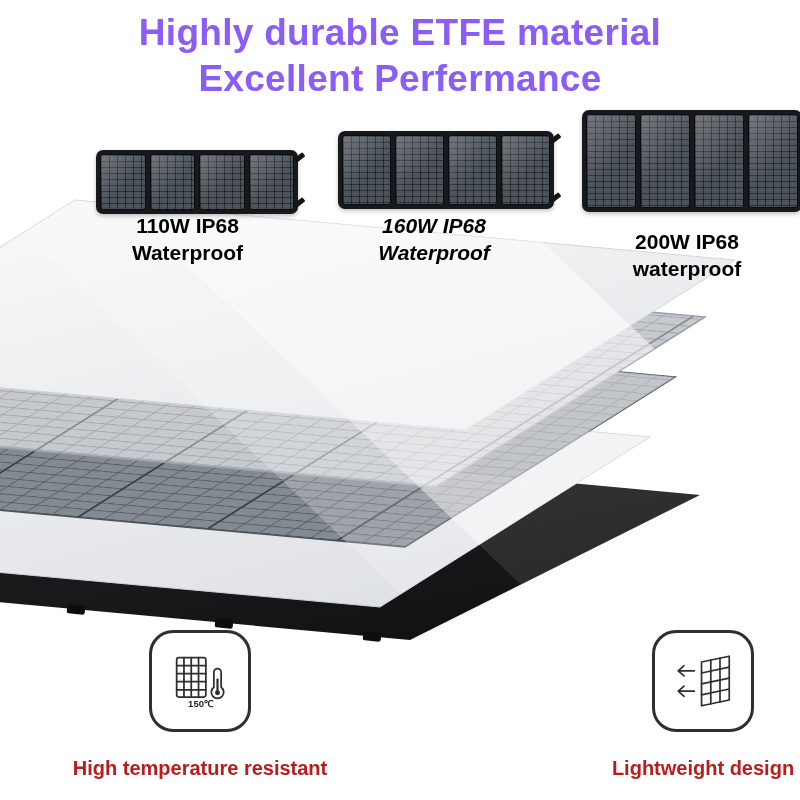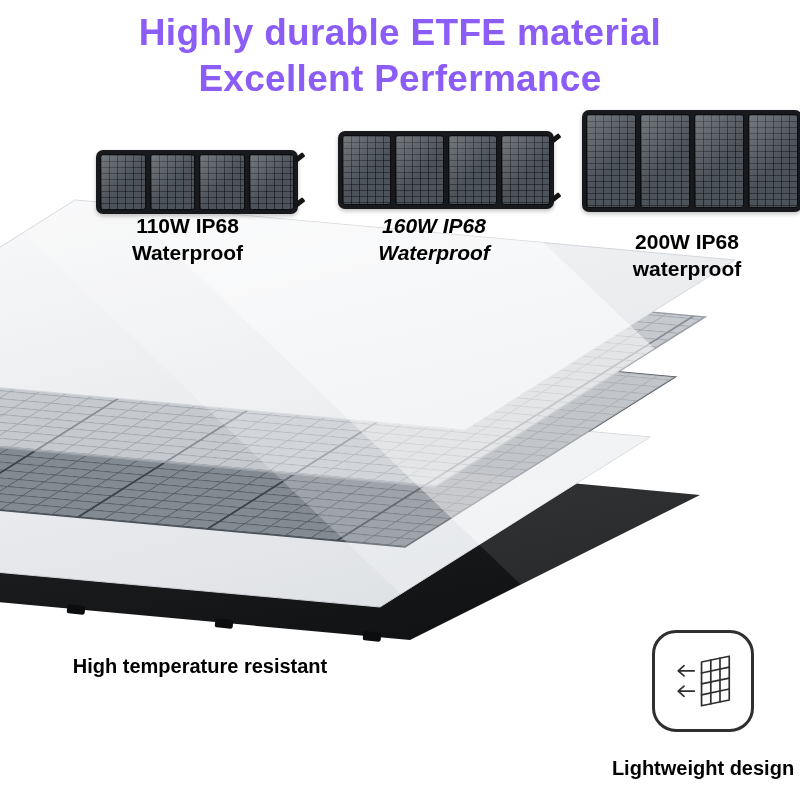--- a/index.html
+++ b/index.html
@@ -35,21 +35,21 @@
   .pl2{left:328px;top:212px;width:212px;font-style:italic;}
   .pl3{left:578px;top:228px;width:218px;}
 
   
   .feature{position:absolute;top:630px;display:flex;flex-direction:column;align-items:center;}
   .f1{left:60px;width:280px;}
   .f2{left:330px;width:250px;}
   .f3{left:578px;width:250px;}
   .icon-box{width:96px;height:96px;border:3px solid #2f2f2f;border-radius:24px;
             display:flex;align-items:center;justify-content:center;background:#fff;}
-  .flabel{margin-top:25px;font-size:20px;font-weight:600;color:#000000;white-space:nowrap;}
+  .flabel{margin-top:25px;font-size:20px;font-weight:600;color:#b91c1c;white-space:nowrap;}
 </style>
 </head>
 <body>
 
 <div class="page">
 
   <svg class="layers" width="800" height="470" viewBox="0 0 800 470">
     <defs>
       <linearGradient id="gBlack" x1="0" y1="0" x2="1" y2="1">
         <stop offset="0" stop-color="#2e2f31"></stop>
@@ -148,20 +148,32 @@
   <div class="plabel pl2">
     <div>160W IP68</div>
     <div>Waterproof</div>
   </div>
   <div class="plabel pl3">
     <div>200W IP68</div>
     <div>waterproof</div>
   </div>
 
   <div class="feature f1">
+    <div class="icon-box">
+      <svg width="70" height="70" viewBox="0 0 96 96">
+        <g fill="none" stroke="#2e2e2e" stroke-width="2.4" stroke-linecap="round" stroke-linejoin="round">
+          <rect x="16" y="16" width="40" height="54" rx="3"></rect>
+          <path d="M26,16V70 M36,16V70 M46,16V70 M16,27H56 M16,38H56 M16,49H56 M16,60H56"></path>
+          <path d="M67,36 a5,5 0 0 1 10,0 v20.5 a8.5,8.5 0 1 1 -10,0 z"></path>
+          <line x1="72" y1="46" x2="72" y2="61" stroke-width="3"></line>
+        </g>
+        <circle cx="72" cy="64" r="3.4" fill="#2e2e2e"></circle>
+        <text x="49" y="84" font-size="13" font-weight="bold" text-anchor="middle" fill="#1d1d1d">150℃</text>
+      </svg>
+    </div>
     <div class="flabel">High temperature resistant</div>
   </div>
 
 
   <div class="feature f3">
     <div class="icon-box">
       <svg width="70" height="70" viewBox="0 0 96 96">
         <g fill="none" stroke="#2e2e2e" stroke-width="2.3" stroke-linecap="round" stroke-linejoin="round">
           <polygon points="46,22 84,14 84,74 46,82"></polygon>
           <path d="M58.7,19.3V79.3 M71.3,16.7V76.7"></path>

